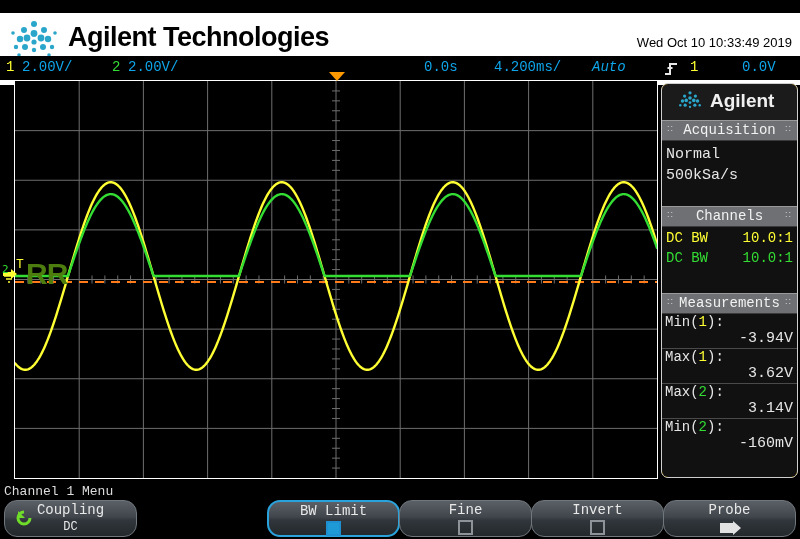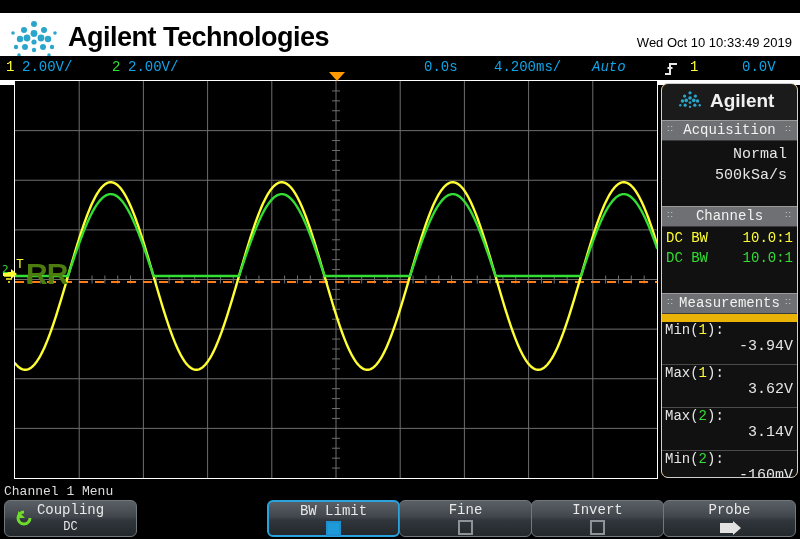--- a/index.html
+++ b/index.html
@@ -49,36 +49,36 @@
   .sideLogoMark{position:absolute;left:14px;top:4px;width:28px;height:28px;}
   .sideLogoTxt{position:absolute;left:48px;top:6px;font-size:19px;font-weight:bold;color:#f0f0f0;
                font-family:"Liberation Sans",sans-serif;}
   .secHdr{position:relative;height:19px;background:#6e7073;border-top:1px solid #9a9a9a;
           border-bottom:1px solid #3a3a3a;}
   .secHdr .lbl{position:absolute;width:100%;text-align:center;top:1px;font-size:14px;color:#f2f2f2;
                font-family:"Liberation Mono",monospace;}
   .dots{position:absolute;top:5px;font-size:9px;color:#d8d8d8;letter-spacing:1px;line-height:4px;}
   .dotsL{left:5px;}.dotsR{right:5px;}
   .secBody{background:#111111;}
-  .ctr{text-align:right;font-size:15px;color:#e6e6e6;padding:2px 10px;
+  .ctr{text-align:left;font-size:15px;color:#e6e6e6;padding:2px 4px;
        font-family:"Liberation Mono",monospace;}
   .chrow{position:relative;height:20px;font-size:14px;font-family:"Liberation Mono",monospace;}
   .chrow .l{position:absolute;left:4px;top:1px;}
   .chrow .r{position:absolute;right:4px;top:1px;}
-  .mrow{position:relative;border-top:1px solid #4a4a4a;padding:0 0 1px 0;margin-top:8px;}
+  .mrow{position:relative;border-top:1px solid #4a4a4a;padding:0 0 1px 0;}
   .mrow:first-child{border-top:none;}
   .mlbl{font-size:14px;color:#e6e6e6;padding-left:3px;font-family:"Liberation Mono",monospace;}
   .mval{font-size:15px;color:#e6e6e6;text-align:right;padding-right:4px;
         font-family:"Liberation Mono",monospace;}
 
   
   .menuTitle{position:absolute;left:4px;top:484px;font-size:13px;color:#dddddd;
              font-family:"Liberation Mono",monospace;}
   .skrow{position:absolute;left:0;top:500px;width:800px;height:39px;}
-  .sk{position:absolute;top:0;width:133px;height:37px;border-radius:6px;
+  .sk{position:absolute;top:0;width:133px;height:37px;border-radius:13px;
       background:linear-gradient(180deg,#5a6065 0%,#40464b 45%,#30363b 55%,#23282c 100%);
       border:1px solid #70777d;box-sizing:border-box;}
   .sk.sel{border:2px solid #2aa3dd;}
   .sk .t{position:absolute;width:100%;text-align:center;top:1px;font-size:14px;color:#e9e9e9;
          font-family:"Liberation Mono",monospace;}
   .sk .v{position:absolute;width:100%;text-align:center;top:19px;font-size:12px;color:#e9e9e9;
          font-family:"Liberation Mono",monospace;}
   .cbox{position:absolute;left:50%;top:19px;margin-left:-8px;width:15px;height:15px;
         box-sizing:border-box;border:2px solid #8d9398;background:transparent;}
   .cbox.on{border-color:#1e8fd0;background:#1e9ad6;}

